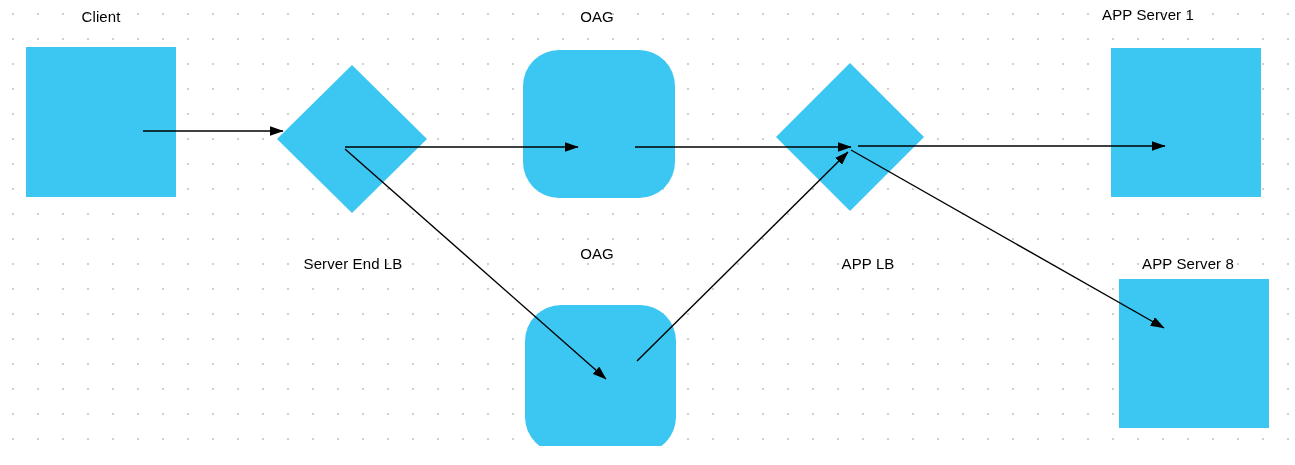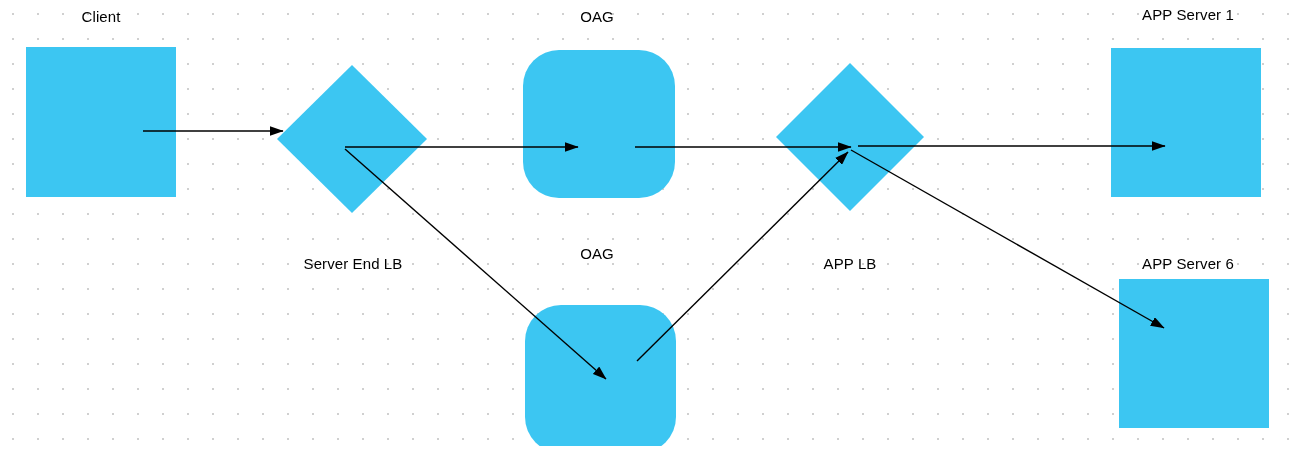--- a/index.html
+++ b/index.html
@@ -83,19 +83,19 @@
   </svg>
 
   <div class="node-label" style="left:101px; top:8px;">Client</div>
 
   <div class="node-label" style="left:353px; top:255px;">Server End LB</div>
 
   <div class="node-label" style="left:597px; top:8px;">OAG</div>
 
   <div class="node-label" style="left:597px; top:245px;">OAG</div>
 
-  <div class="node-label" style="left:850px; top:255px;">APP LB</div>
+  <div class="node-label" style="left:868px; top:255px;">APP LB</div>
 
-  <div class="node-label" style="left:1188px; top:6px;">APP Server 1</div>
+  <div class="node-label" style="left:1148px; top:6px;">APP Server 1</div>
 
-  <div class="node-label" style="left:1188px; top:255px;">APP Server 6</div>
+  <div class="node-label" style="left:1188px; top:255px;">APP Server 8</div>
 
 </div>
 
 </body></html>

